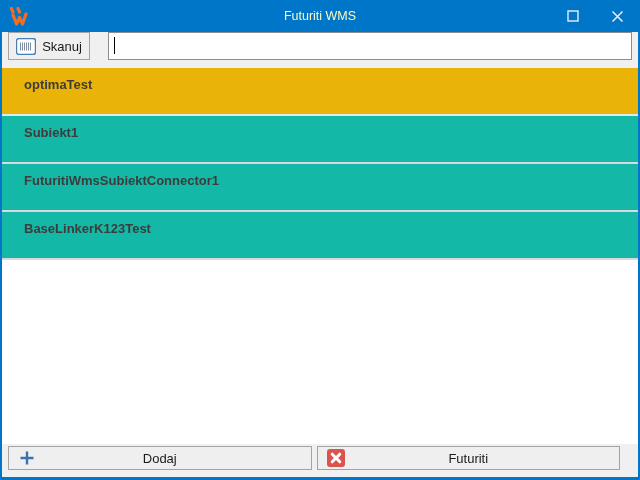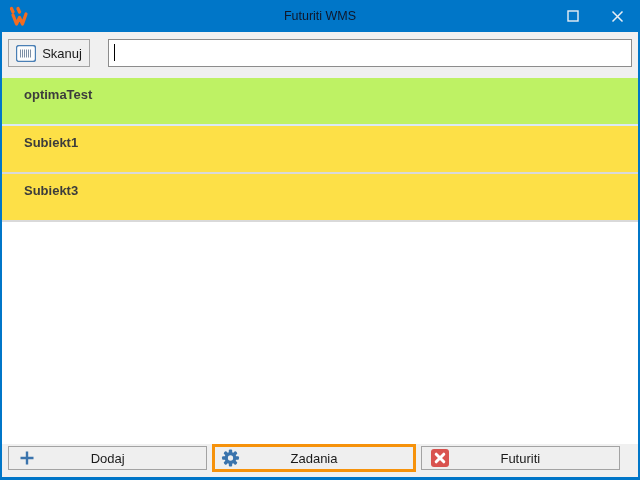--- a/index.html
+++ b/index.html
@@ -4,39 +4,39 @@
 <style>
   * { margin:0; padding:0; box-sizing:border-box; }
   html,body { width:640px; height:480px; overflow:hidden; }
   body { font-family:"Liberation Sans", sans-serif; }
 
   .window { width:640px; height:480px; background:#0076c8; display:flex; flex-direction:column; }
 
   
   .titlebar { height:32px; flex:none; position:relative; display:flex; align-items:center; color:#fff; }
   .logo { width:40px; height:32px; display:flex; align-items:center; justify-content:center; }
-  .win-title { position:absolute; left:0; right:0; text-align:center; font-size:12.5px; color:#0f172a; }
+  .win-title { position:absolute; left:0; right:0; text-align:center; font-size:12.5px; color:#fef9c3; }
   .win-controls { margin-left:auto; display:flex; height:32px; }
   .win-btn { width:45px; height:32px; display:flex; align-items:center; justify-content:center; cursor:default; }
 
   
   .client { flex:1; margin:0 2px 3px 2px; background:#f0f0f0; display:flex; flex-direction:column; overflow:hidden; }
 
   
-  .toolbar { flex:none; height:46px; display:flex; align-items:center; gap:18px; padding:0 6px 4px 6px; }
+  .toolbar { flex:none; height:36px; display:flex; align-items:flex-start; gap:18px; padding:0 6px 4px 6px; }
   .scan-btn { width:82px; height:28px; background:#efefef; border:1px solid #a3a3a3; display:flex; align-items:center; justify-content:center; gap:6px; font-size:13px; color:#1a1a1a; }
   .input-wrap { flex:1; height:28px; position:relative; }
   .scan-input { width:100%; height:28px; border:1px solid #8c8c8c; background:#fff; font-size:14px; padding:0 5px; font-family:"Liberation Sans", sans-serif; outline:none; }
   .caret { position:absolute; left:6px; top:5px; width:1px; height:17px; background:#000; }
 
   
   .list { flex:1; background:#fff; overflow:hidden; }
-  .row { height:48px; padding:9px 0 0 22px; border-bottom:2px solid #d9d9d9; background:#fde047;
+  .row { height:48px; padding:9px 0 0 22px; border-bottom:2px solid #d9d9d9; background:#14b8a6;
          font-size:13px; font-weight:bold; color:#3c3c3c; }
-  .row.selected { background:#bef264; border-bottom-color:#dbe9f5; }
+  .row.selected { background:#eab308; border-bottom-color:#dbe9f5; }
 
   
   .footer { flex:none; height:33px; display:flex; gap:5px; padding:2px 18px 0 6px; align-items:flex-start; }
   .btn { flex:1; height:24px; position:relative; background:#efefef; border:1px solid #a3a3a3;
          display:flex; align-items:center; justify-content:center; font-size:13px; color:#1a1a1a; }
   .btn .btn-icon { position:absolute; left:9px; top:50%; transform:translateY(-50%); display:flex; }
   .btn.tasks { height:28px; margin-top:-2px; border:3px solid #f6920b; }
   .btn.tasks .btn-icon { left:6px; }
 </style>
 </head>
@@ -81,48 +81,34 @@
       </button>
       <div class="input-wrap">
         <input class="scan-input" type="text" placeholder="" style="">
         <div class="caret"></div>
       </div>
     </div>
 
     <div class="list">
       <div class="row selected">optimaTest</div>
       <div class="row">Subiekt1</div>
-      <div class="row">Subiekt3</div>
+      <div class="row">FuturitiWmsSubiektConnector1</div>
+      <div class="row">BaseLinkerK123Test</div>
     </div>
 
     <div class="footer">
       <button class="btn">
         <span class="btn-icon">
           <svg width="18" height="18" viewBox="0 0 18 18">
             <path d="M9 2.5v13 M2.5 9h13" stroke="#3b74ad" stroke-width="2.4"></path>
           </svg>
         </span>
         <span>Dodaj</span>
       </button>
 
-      <button class="btn tasks">
-        <span class="btn-icon">
-          <svg width="19" height="19" viewBox="0 0 18 18">
-            <g fill="#3b74ad">
-              <rect x="7.4" y="1" width="3.2" height="16" rx="1"></rect>
-              <rect x="7.4" y="1" width="3.2" height="16" rx="1" transform="rotate(45 9 9)"></rect>
-              <rect x="7.4" y="1" width="3.2" height="16" rx="1" transform="rotate(90 9 9)"></rect>
-              <rect x="7.4" y="1" width="3.2" height="16" rx="1" transform="rotate(135 9 9)"></rect>
-              <circle cx="9" cy="9" r="5.6"></circle>
-            </g>
-            <circle cx="9" cy="9" r="2.5" fill="#efefef"></circle>
-          </svg>
-        </span>
-        <span>Zadania</span>
-      </button>
 
       <button class="btn">
         <span class="btn-icon">
           <svg width="18" height="18" viewBox="0 0 18 18">
             <rect x="0" y="0" width="18" height="18" rx="3" fill="#d9534f"></rect>
             <path d="M5.2 5.2 L12.8 12.8 M12.8 5.2 L5.2 12.8" stroke="#fff" stroke-width="3" stroke-linecap="round"></path>
           </svg>
         </span>
         <span>Futuriti</span>
       </button>

